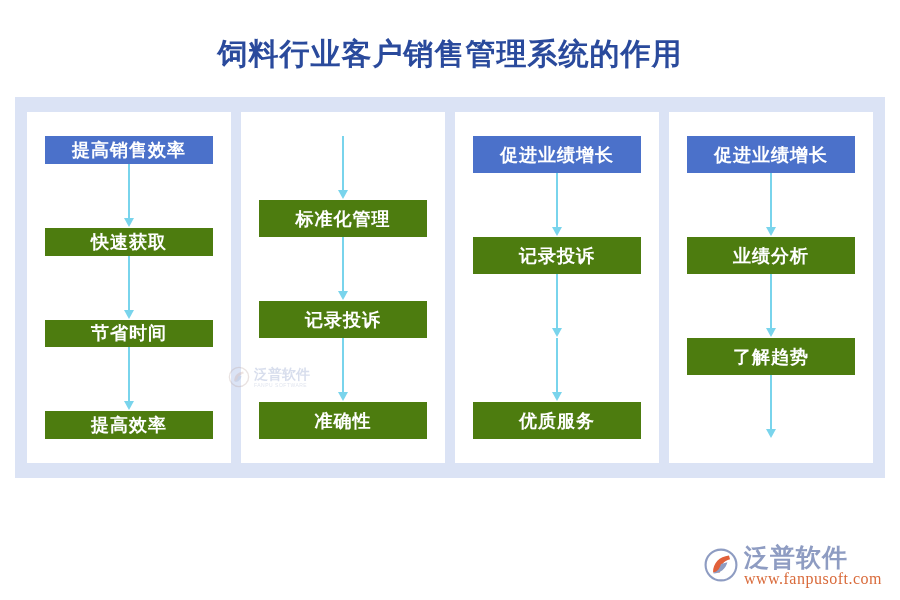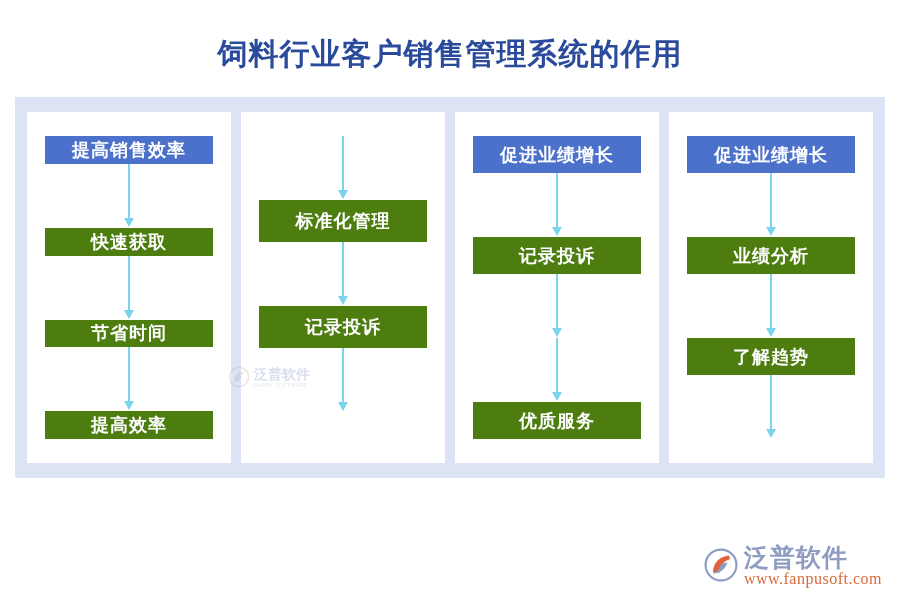--- a/index.html
+++ b/index.html
@@ -209,20 +209,21 @@
       <div class="node sub">标准化管理</div>
       <div class="connector">
         <span class="stem"></span>
         <span class="head-arrow"></span>
       </div>
       <div class="node sub">记录投诉</div>
       <div class="connector">
         <span class="stem"></span>
         <span class="head-arrow"></span>
       </div>
+      <div class="node sub">准确性</div>
     </div>
 
     <div class="column">
       <div class="node head">促进业绩增长</div>
       <div class="connector">
         <span class="stem"></span>
         <span class="head-arrow"></span>
       </div>
       <div class="node sub">记录投诉</div>
       <div class="connector">

